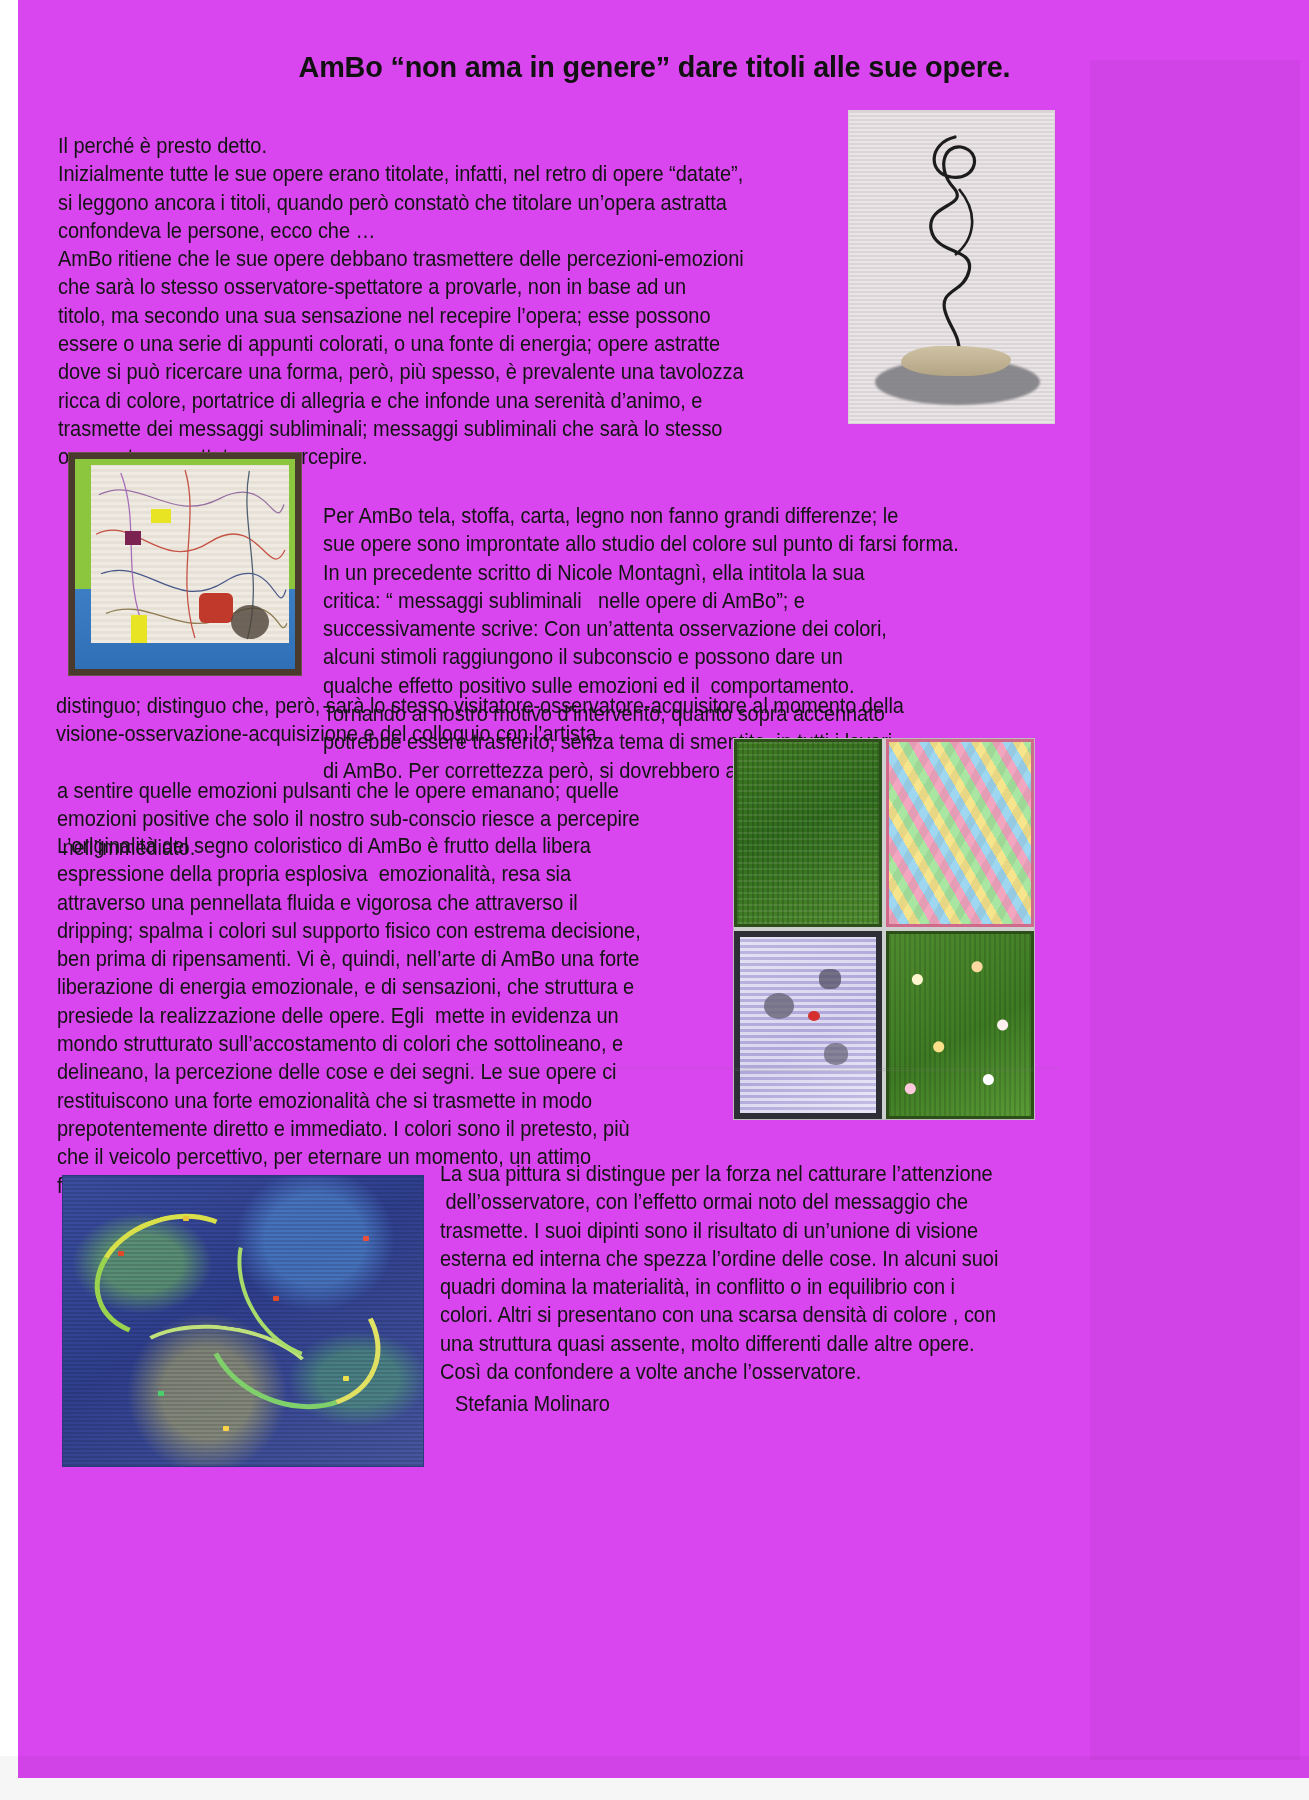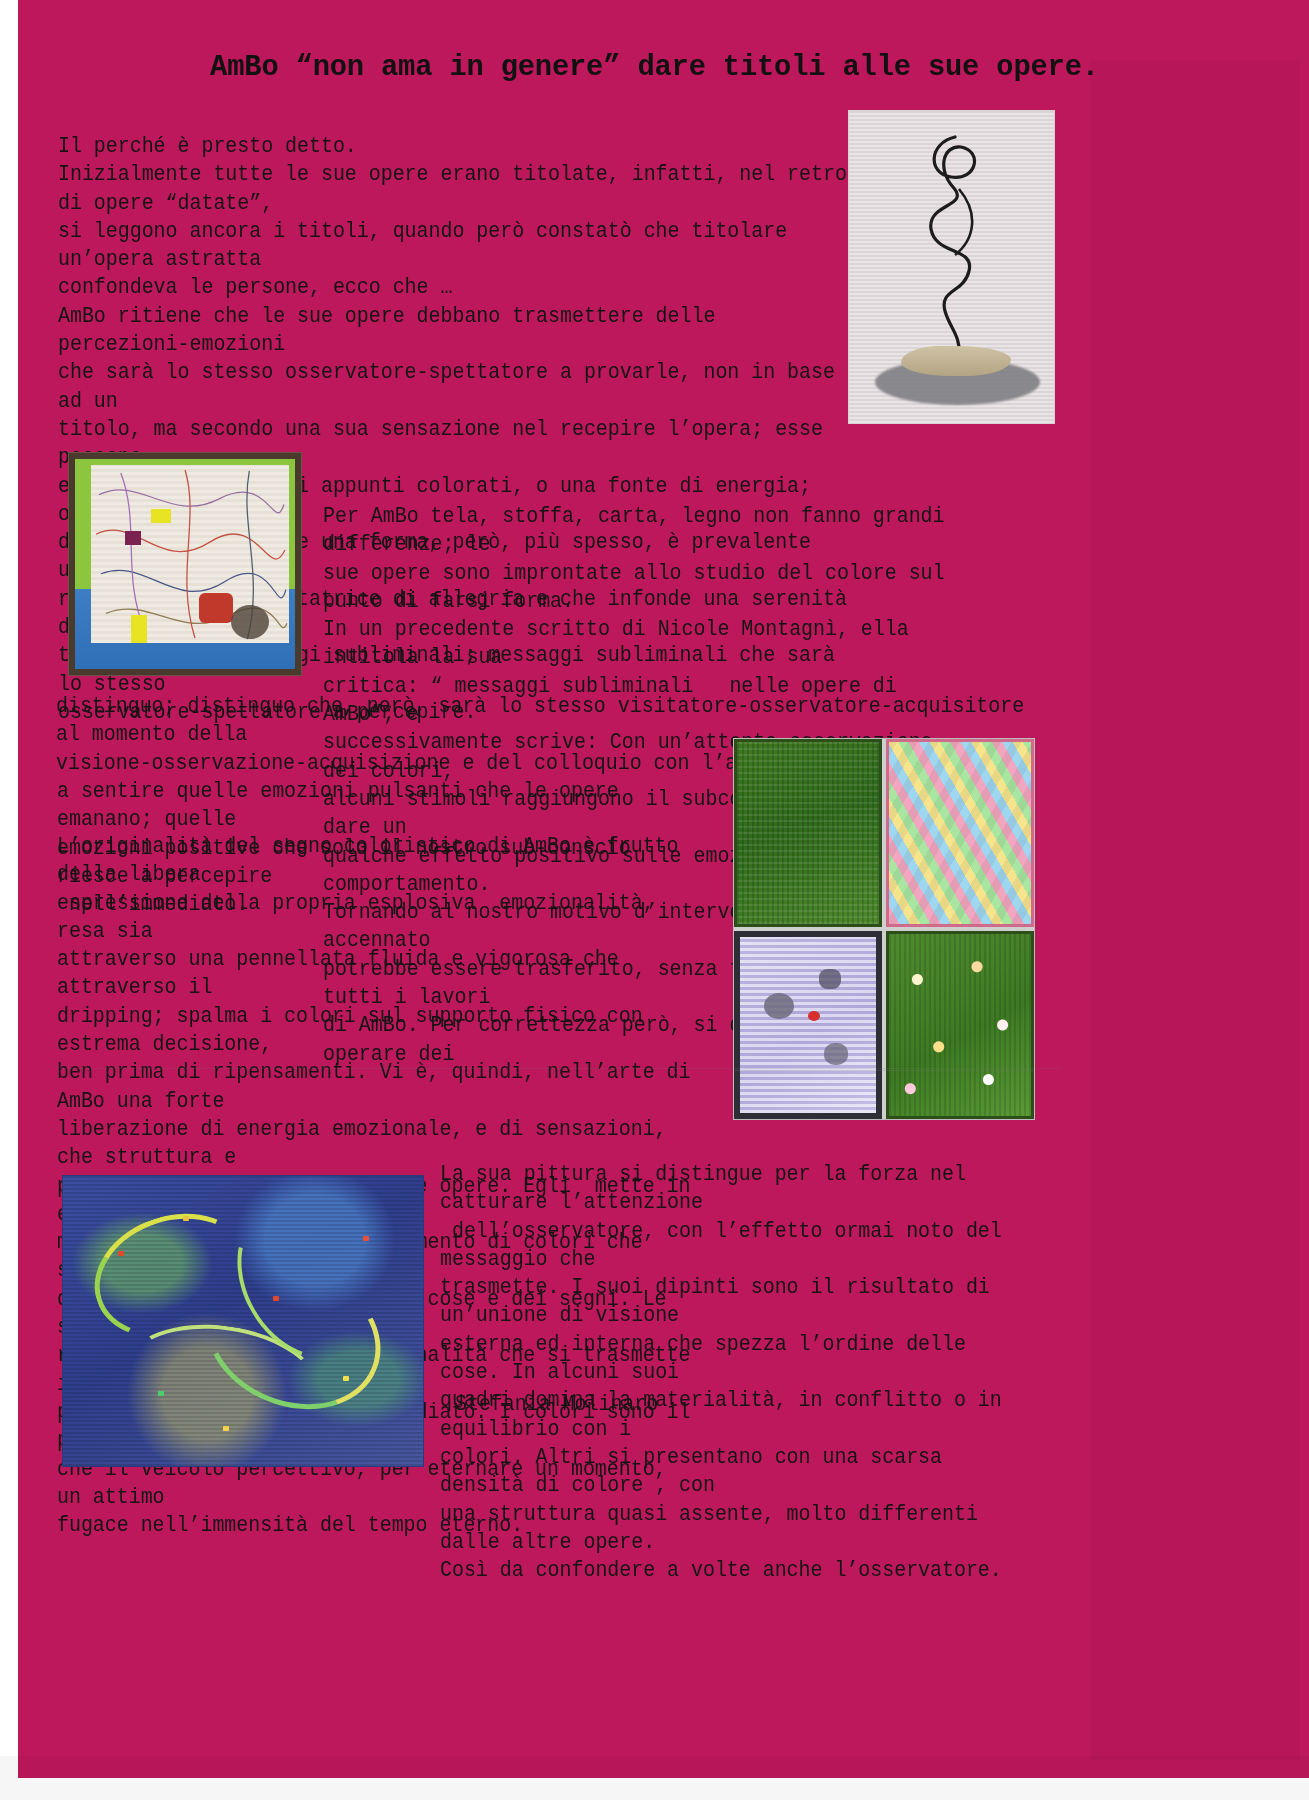--- a/index.html
+++ b/index.html
@@ -7,22 +7,21 @@
     width:1309px;height:1800px;
     background:#ffffff;
     font-family:"Liberation Sans","DejaVu Sans",sans-serif;
     color:#1a1a1a;
     overflow:hidden;
     position:relative;
   }
   
   .page{
     position:absolute;inset:0;
-    background:#be185d;
-    font-family:Liberation Mono, monospace;
+    background:#d946ef;
   }
   .scan-edge-l{position:absolute;left:0;top:0;width:18px;height:1800px;background:#ffffff;}
   .scan-edge-b{position:absolute;left:0;bottom:0;width:1309px;height:22px;background:#ffffff;}
 
   
   .title{
     position:absolute;left:0;top:50px;width:1309px;
     text-align:center;
     font-size:30px;font-weight:bold;
     letter-spacing:-0.2px;

